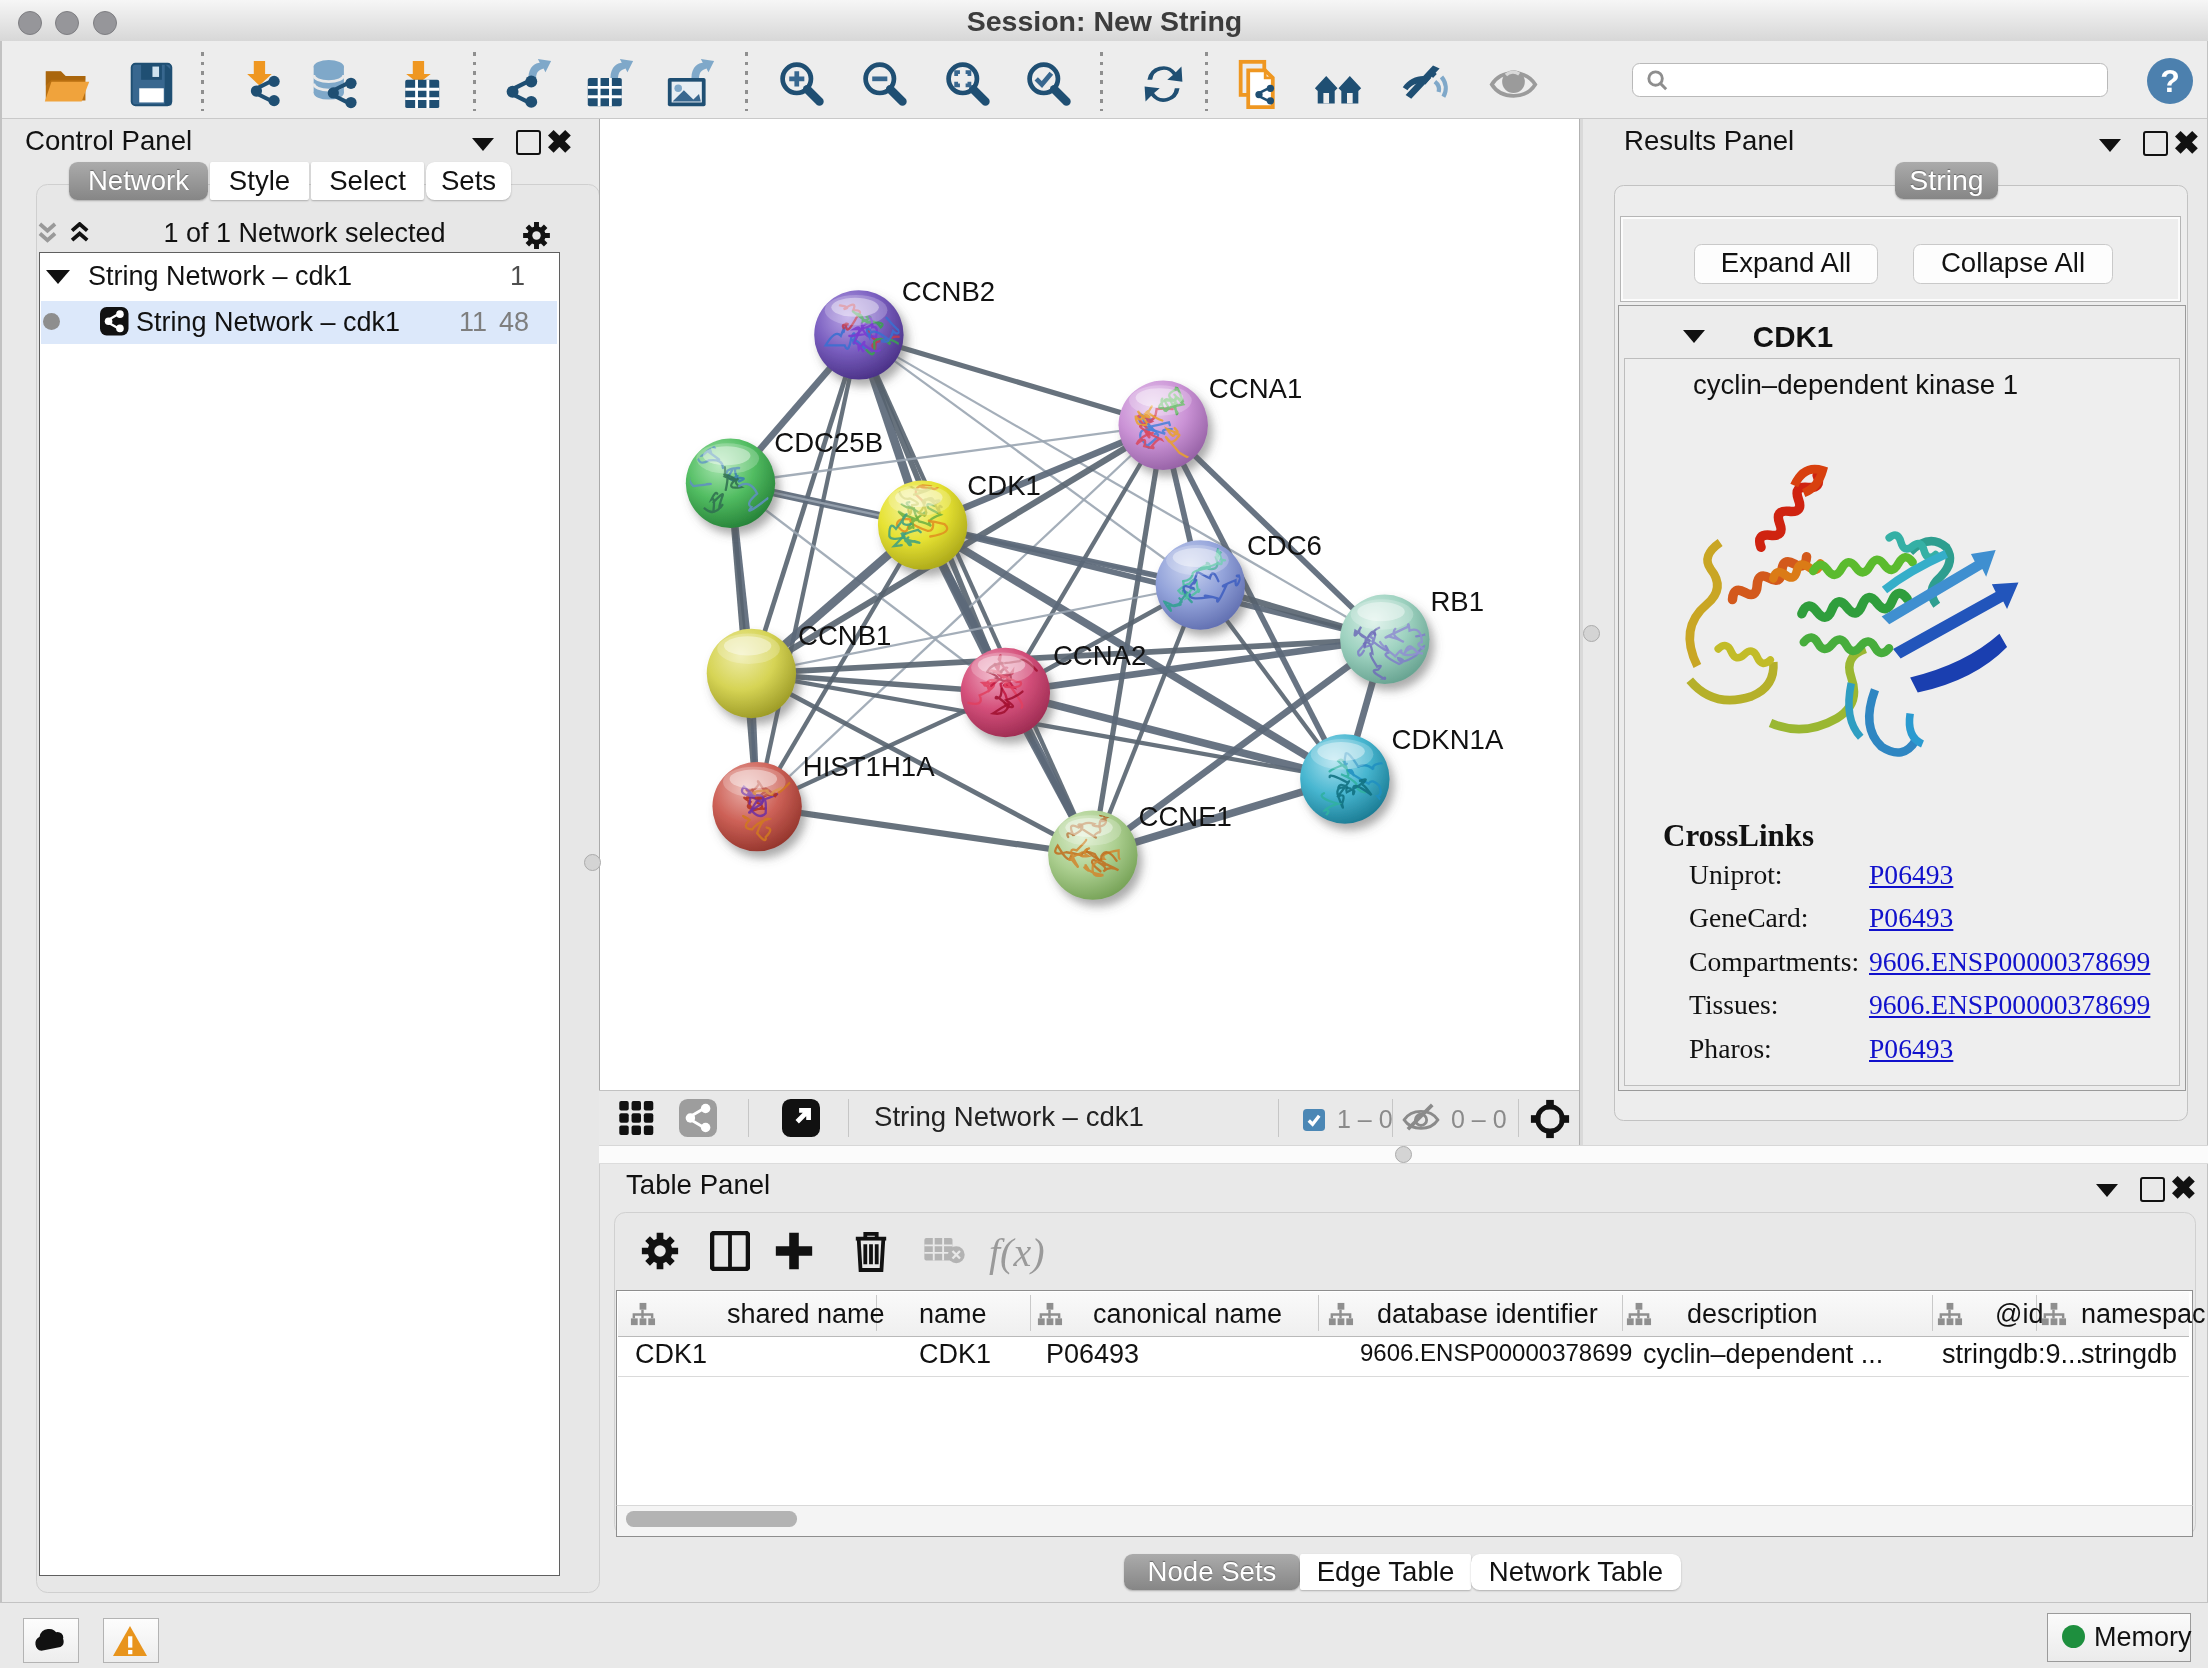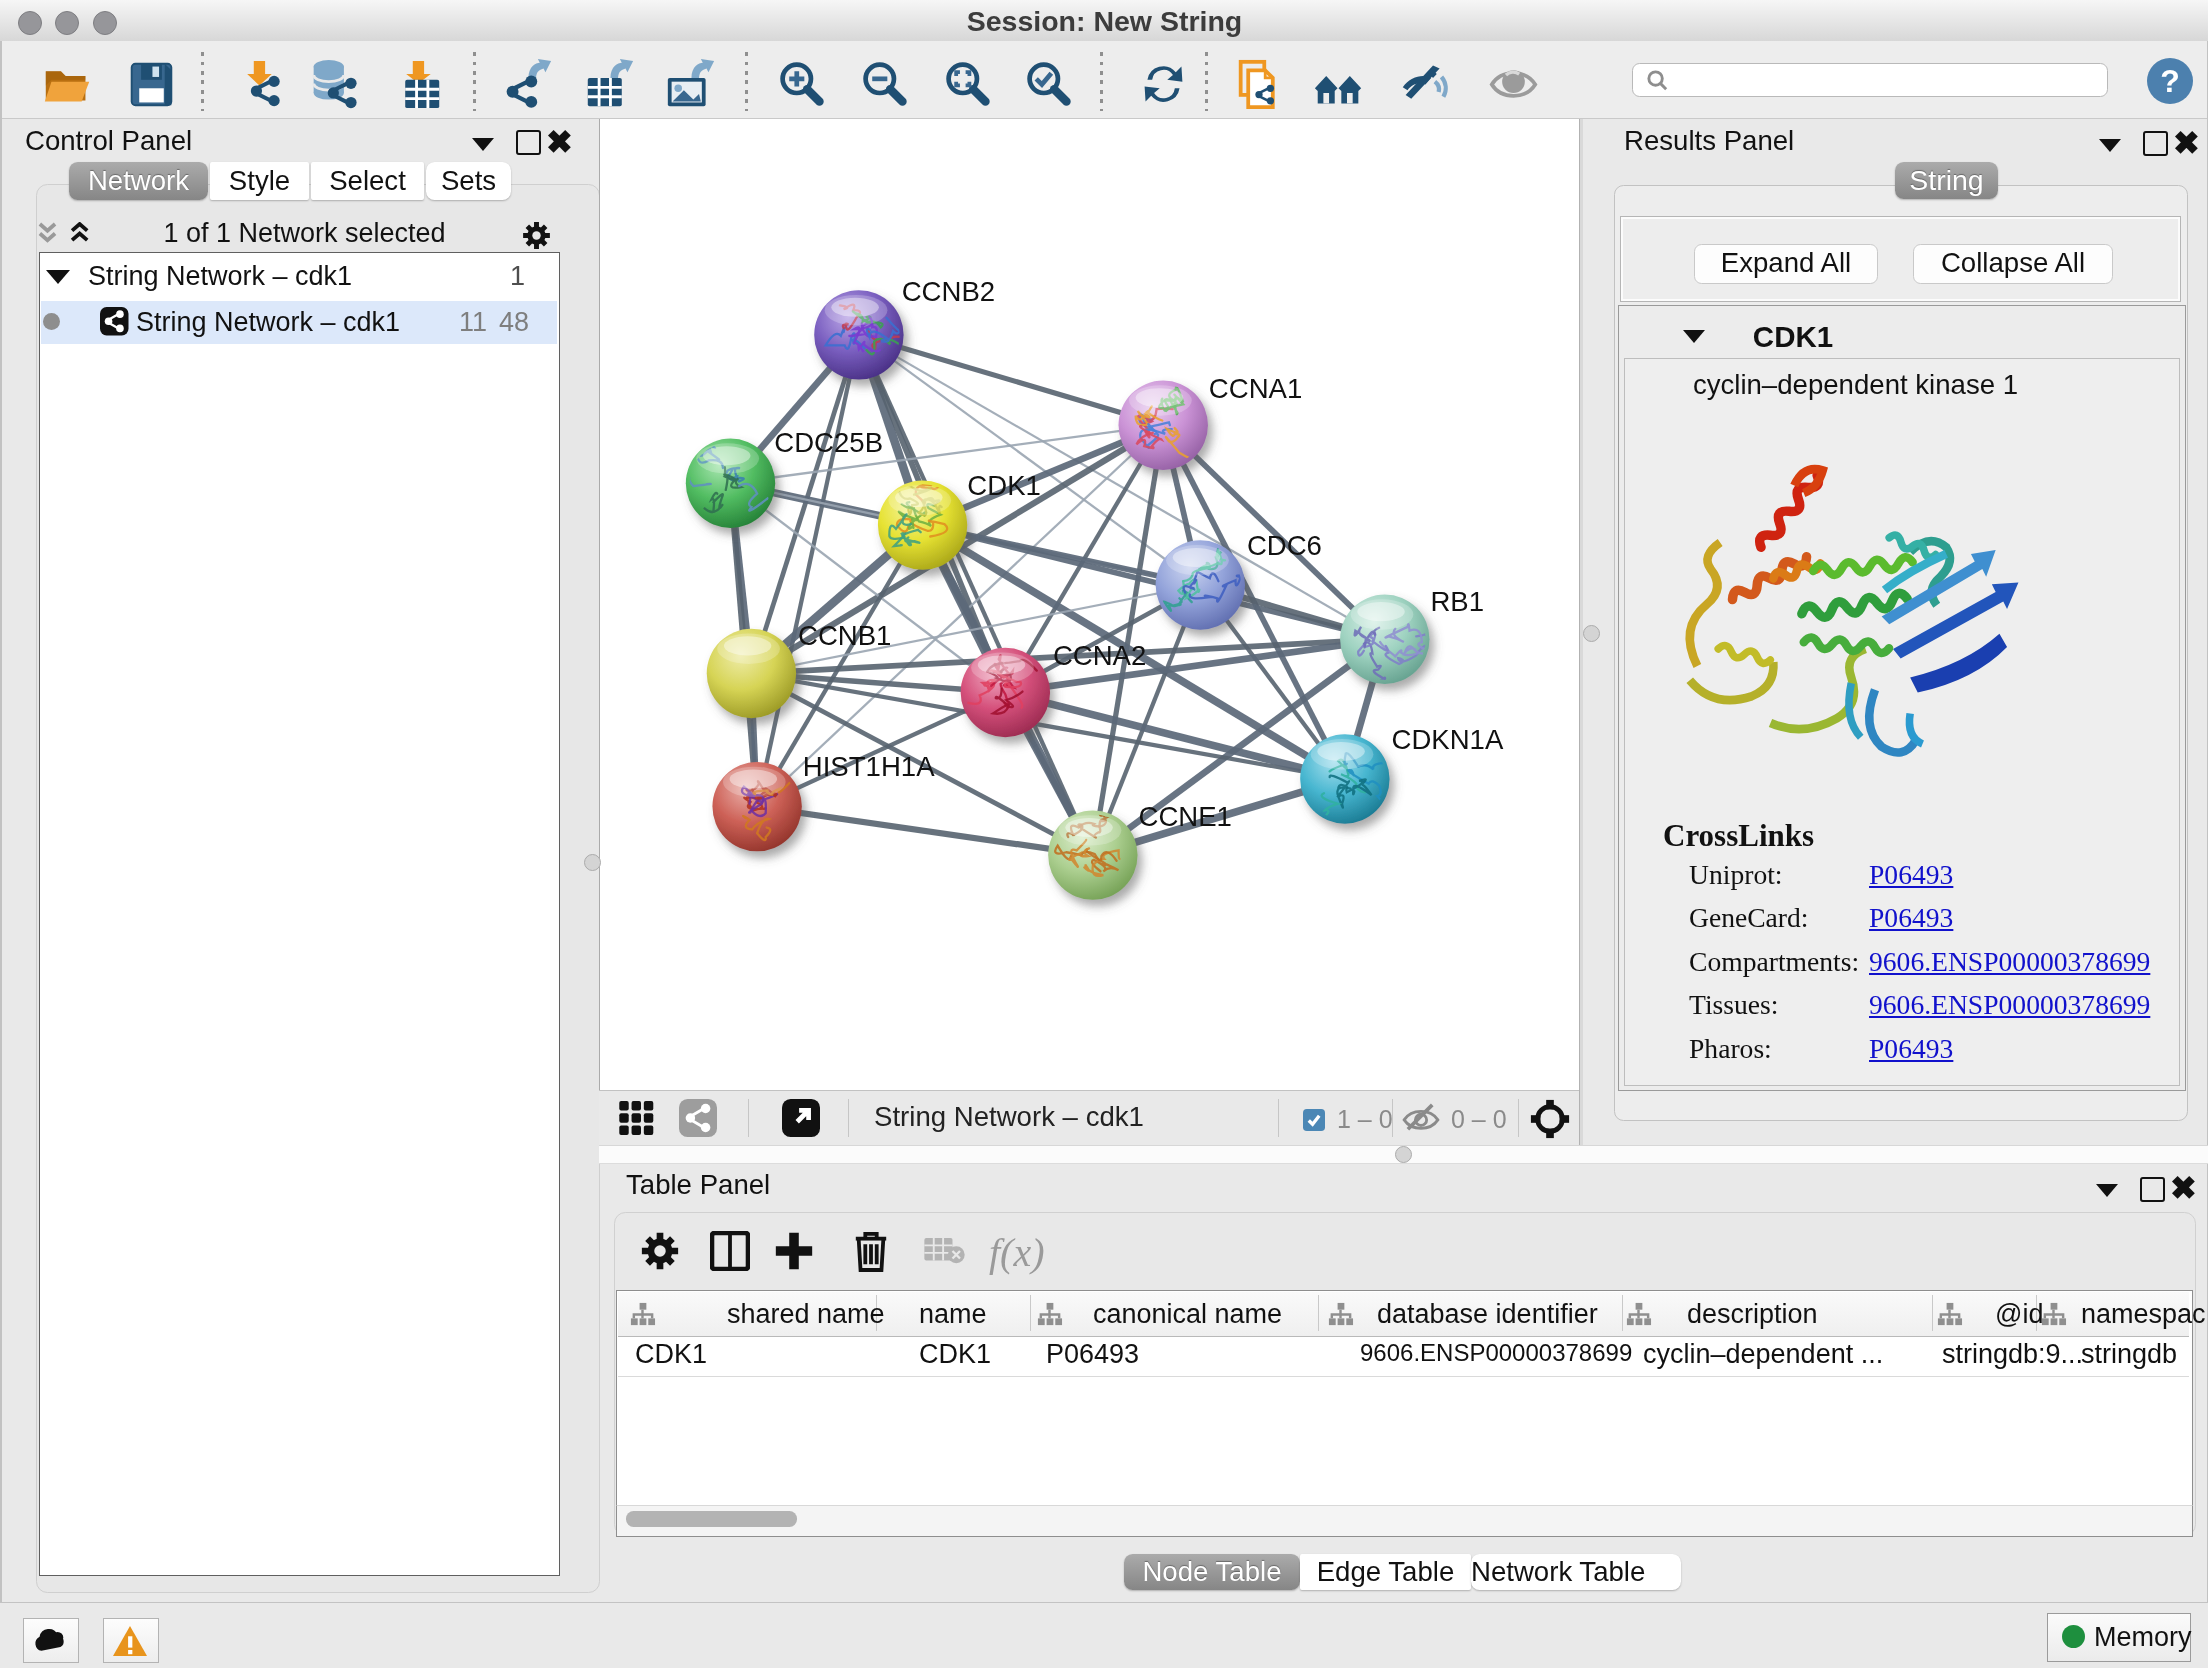--- a/index.html
+++ b/index.html
@@ -749,23 +749,23 @@
     <div class="a" style="left:635px;top:1339px;width:285px;height:30px;font-size:27px;color:#111;white-space:nowrap;">CDK1</div>
     <div class="a" style="left:919px;top:1339px;width:285px;height:30px;font-size:27px;color:#111;white-space:nowrap;">CDK1</div>
     <div class="a" style="left:1046px;top:1339px;width:285px;height:30px;font-size:27px;color:#111;white-space:nowrap;">P06493</div>
     <div class="a" style="left:1360px;top:1339px;width:285px;height:30px;font-size:24px;color:#111;white-space:nowrap;">9606.ENSP00000378699</div>
     <div class="a" style="left:1643px;top:1339px;width:285px;height:30px;font-size:27px;color:#111;white-space:nowrap;">cyclin–dependent ...</div>
     <div class="a" style="left:1942px;top:1339px;width:285px;height:30px;font-size:27px;color:#111;white-space:nowrap;">stringdb:9...</div>
     <div class="a" style="left:2081px;top:1339px;width:285px;height:30px;font-size:27px;color:#111;white-space:nowrap;">stringdb</div>
     <div class="a" style="left:618px;top:1376px;width:1571px;height:0px;border-top:1px solid #dadada;"></div>
     <div class="a" style="left:616px;top:1505px;width:1575px;height:29.5px;background:#f4f4f4;border:1.9px solid #8e8e8e;border-top:1px solid #d8d8d8;"></div>
     <div class="a" style="left:626px;top:1511px;width:171px;height:16px;background:#b3b3b3;border-radius:7.6px;"></div>
-    <div class="a" style="left:1124px;top:1554px;width:176px;height:36px;background:linear-gradient(#ababab,#868686);color:#fff;text-shadow:0 -1px 1px rgba(0,0,0,.35);border-radius:8.6px;font-size:27.6px;text-align:center;line-height:36px;box-shadow:0 1px 1.9px rgba(0,0,0,.25);">Node Table</div>
+    <div class="a" style="left:1124px;top:1554px;width:176px;height:36px;background:linear-gradient(#ababab,#868686);color:#fff;text-shadow:0 -1px 1px rgba(0,0,0,.35);border-radius:8.6px;font-size:27.6px;text-align:center;line-height:36px;box-shadow:0 1px 1.9px rgba(0,0,0,.25);">Node Sets</div>
     <div class="a" style="left:1300px;top:1554px;width:171px;height:36px;background:#fff;color:#111;border-radius:1.9px;font-size:27.6px;text-align:center;line-height:36px;box-shadow:0 1px 1.9px rgba(0,0,0,.25);">Edge Table</div>
-    <div class="a" style="left:1471px;top:1554px;width:210px;height:36px;background:#fff;color:#111;border-radius:8.6px;font-size:27.6px;text-align:left;line-height:36px;box-shadow:0 1px 1.9px rgba(0,0,0,.25);">Network Table</div>
+    <div class="a" style="left:1471px;top:1554px;width:210px;height:36px;background:#fff;color:#111;border-radius:8.6px;font-size:27.6px;text-align:center;line-height:36px;box-shadow:0 1px 1.9px rgba(0,0,0,.25);">Network Table</div>
     <div class="a" style="left:2088px;top:1177px;width:11.4px;height:11.4px;"></div>
     <div class="a" style="left:2096px;top:1184px;width:0;height:0;border-left:11.4px solid transparent;border-right:11.4px solid transparent;border-top:13.3px solid #111;"></div>
     <div class="a" style="left:2140px;top:1177px;width:21px;height:21px;border:2.9px solid #111;border-radius:2.9px;"></div>
     <div class="a" style="left:2170px;top:1169px;width:28.5px;height:32px;font-size:32px;font-weight:bold;color:#111;">✖</div>
 <div class="a" style="left:0px;top:1602px;width:2208px;height:67px;background:#e9e9e9;border-top:1.9px solid #c3c3c3;"></div>
     <div class="a" style="left:23px;top:1618px;width:54px;height:43px;background:linear-gradient(#fdfdfd,#ededed);border:1.9px solid #b3b3b3;"></div>
     <svg class="a" style="left:32px;top:1626px" width="36" height="27" viewBox="0 0 38 28">
       <path d="M10 26 a8 8 0 0 1 -2 -15 a10 10 0 0 1 19 -2 a7 7 0 0 1 3 13 z" fill="#111"></path>
       <circle cx="27" cy="12" r="6" fill="#111"></circle>
     </svg>

